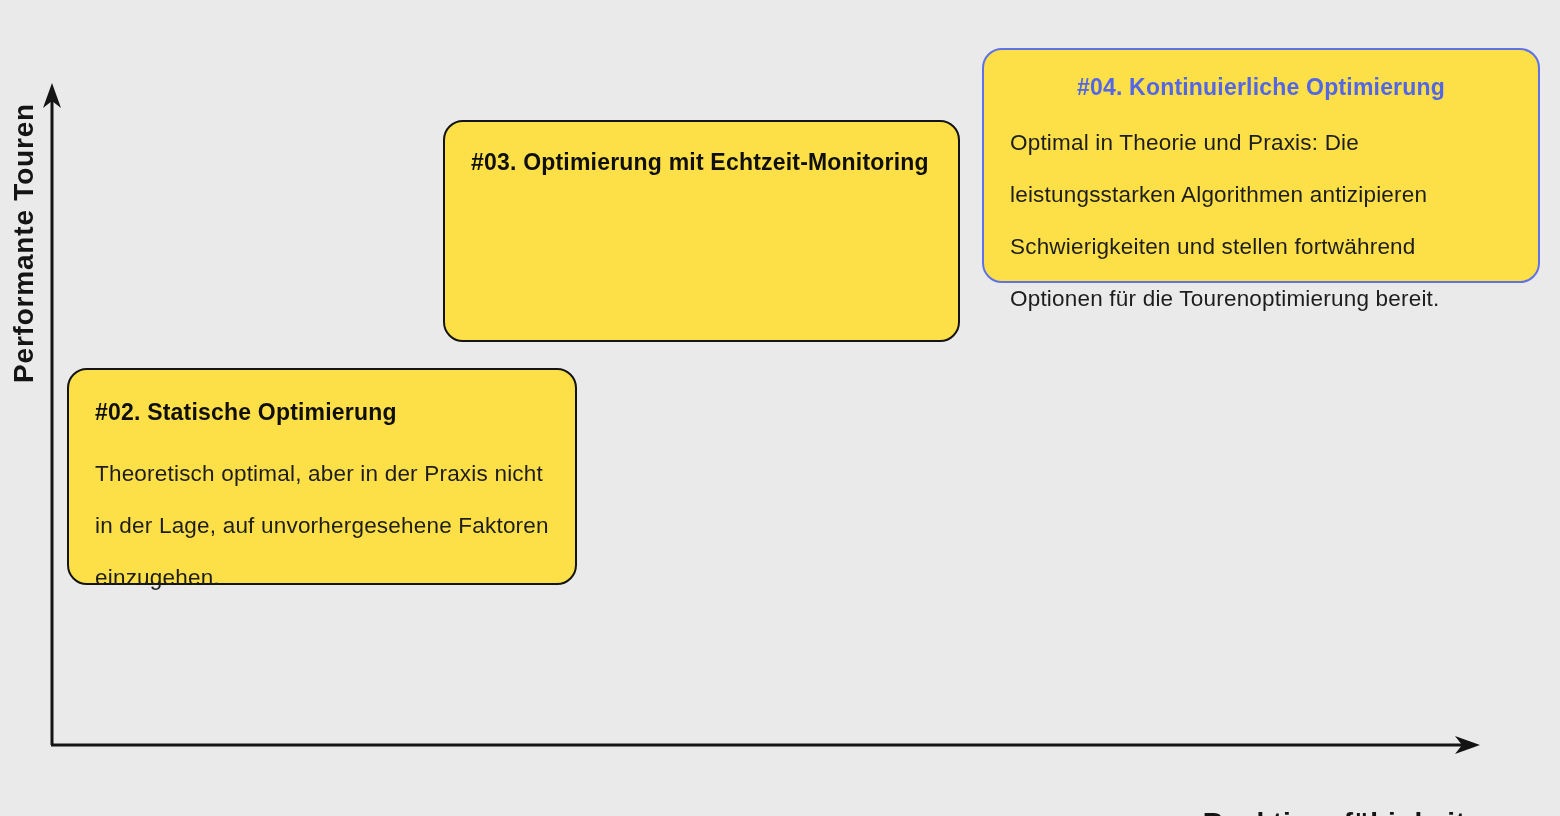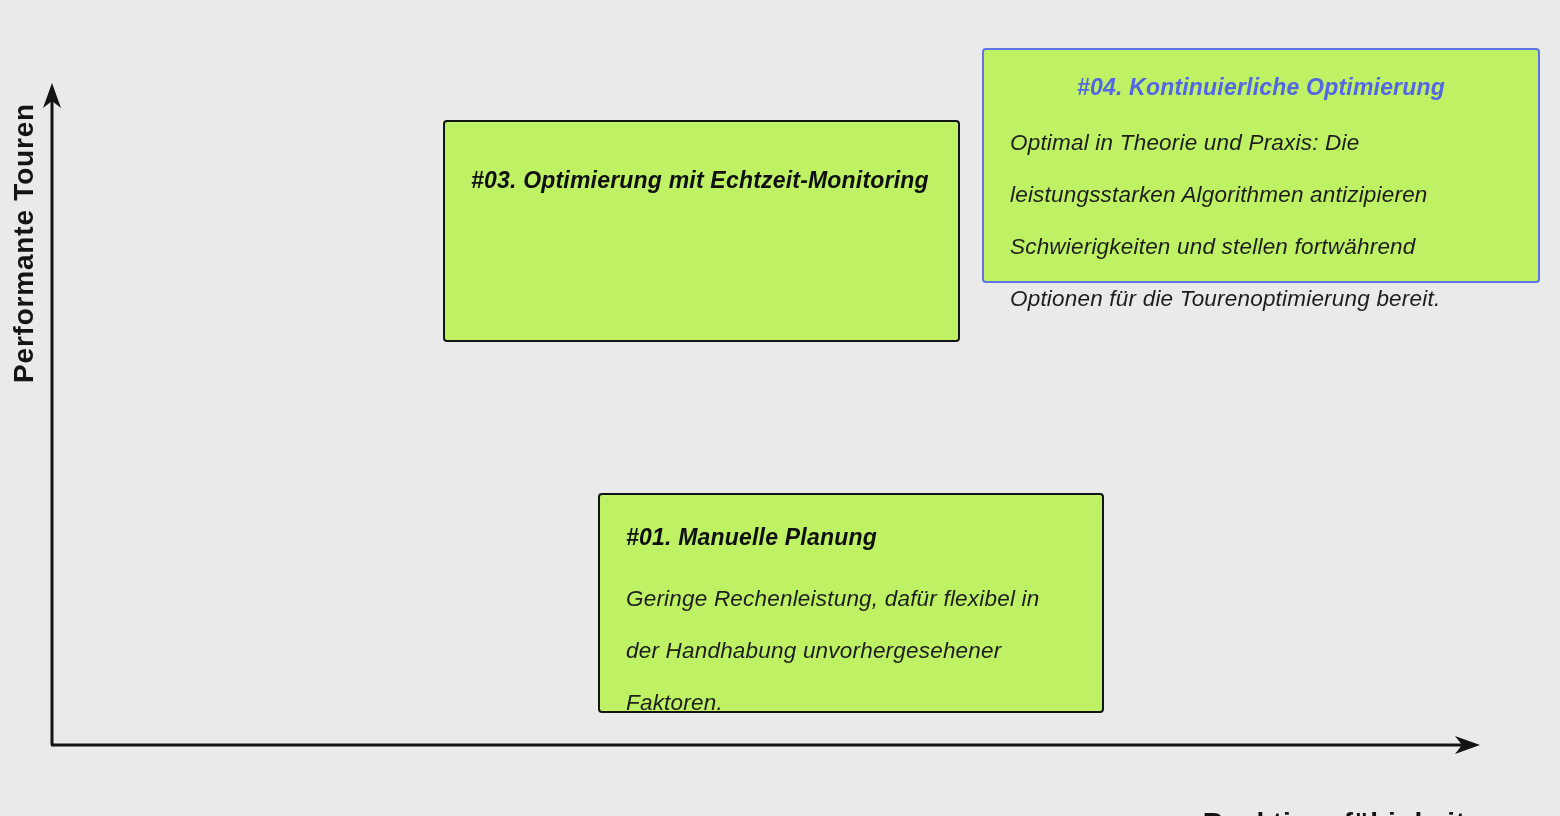--- a/index.html
+++ b/index.html
@@ -38,44 +38,43 @@
   .x-label {
     left: 1156px;
     top: 764px;
     width: 310px;
     text-align: right;
     margin-top: 43px;
   }
   .card {
     position: absolute;
     border: 2px solid #141414;
-    border-radius: 4px;
-    background: #bef264;
+    border-radius: 20px;
+    background: #fde047;
     padding: 26px 26px 20px 26px;
     color: #1b1b1b;
-    font-style: italic;
   }
   .card-title {
     font-size: 23px;
     font-weight: 700;
     letter-spacing: 0.2px;
     color: #0f0f0f;
     margin-bottom: 22px;
     white-space: nowrap;
   }
   .card-body {
     font-size: 22.5px;
     line-height: 52px;
     letter-spacing: 0.2px;
     color: #1d1d1d;
   }
   .card-01 { left: 598px; top: 493px; width: 506px; height: 220px; padding-top: 29px; }
   .card-02 { left: 67px;  top: 368px; width: 510px; height: 217px; padding-top: 29px; }
   .card-03 { left: 443px; top: 120px; width: 517px; height: 222px; padding-top: 27px; }
-  .card-03 .card-title { margin-bottom: 13px; margin-top: 18px; }
+  .card-03 .card-title { margin-bottom: 13px; }
   .card-04 {
     left: 982px; top: 48px; width: 558px; height: 235px;
     border-color: #5f72e8;
     padding-top: 24px;
   }
   .card-04 .card-title {
     color: #5266e6;
     text-align: center;
     margin-bottom: 16px;
   }
@@ -89,25 +88,25 @@
     <line x1="52" y1="745" x2="52" y2="96" stroke="#141414" stroke-width="3"></line>
     <polygon points="52,83 43,108 52,101 61,108" fill="#141414"></polygon>
     <line x1="51" y1="745" x2="1466" y2="745" stroke="#141414" stroke-width="3"></line>
     <polygon points="1480,745 1455,736 1462,745 1455,754" fill="#141414"></polygon>
   </svg>
 
   <div class="axis-label y-label">Performante Touren</div>
 
   <div class="axis-label x-label">Reaktionsfähigkeit</div>
 
-  <div class="card card-01">
-    <div class="card-title">#01. Manuelle Planung</div>
-    <div class="card-body">Geringe Rechenleistung, dafür flexibel in der Handhabung unvorhergesehener Faktoren.</div>
+
+  <div class="card card-02">
+    <div class="card-title">#02. Statische Optimierung</div>
+    <div class="card-body">Theoretisch optimal, aber in der Praxis nicht in der Lage, auf unvorhergesehene Faktoren einzugehen.</div>
   </div>
-
 
   <div class="card card-03">
     <div class="card-title">#03. Optimierung mit Echtzeit-Monitoring</div>
   </div>
 
   <div class="card card-04">
     <div class="card-title">#04. Kontinuierliche Optimierung</div>
     <div class="card-body">Optimal in Theorie und Praxis: Die leistungsstarken Algorithmen antizipieren Schwierigkeiten und stellen fortwährend Optionen für die Tourenoptimierung bereit.</div>
   </div>
 

